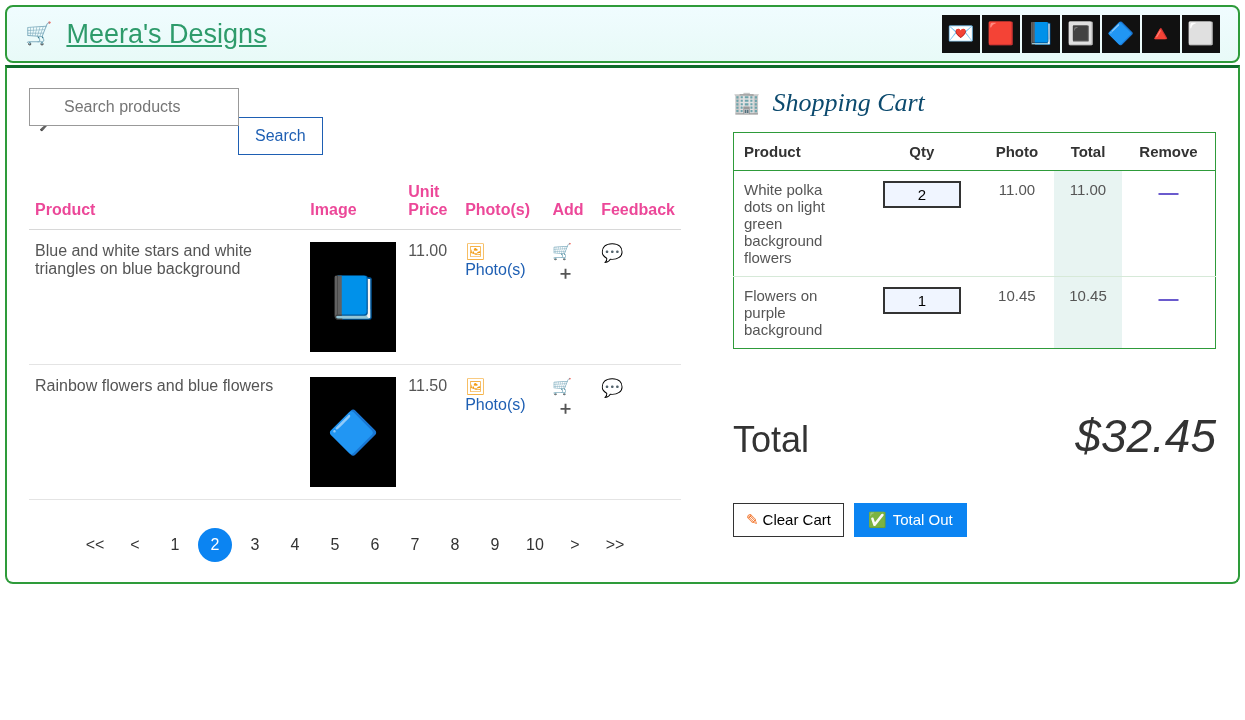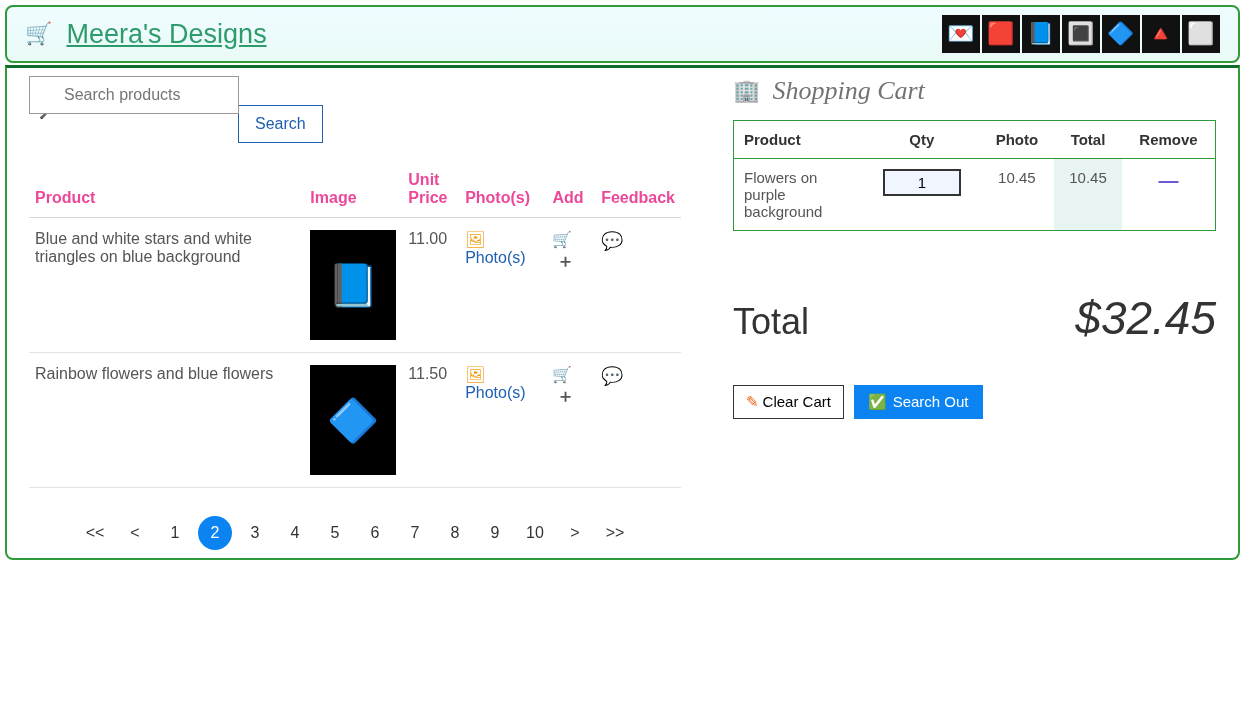--- a/index.html
+++ b/index.html
@@ -37,21 +37,21 @@
     background: #111;
     display: inline-flex;
     align-items: center; justify-content: center;
     font-size: 22px;
   }
   .main-panel {
     border: 2px solid #2e9b3a;
     border-top: 3px solid #0e6b2a;
     border-radius: 0 0 8px 8px;
     margin-top: 2px;
-    padding: 8px 22px;
+    padding: 20px 22px;
     display: flex;
     gap: 52px;
   }
   .left-col { flex: 1.35; }
   .right-col { flex: 1; }
 
   .search-row { display: flex; margin-bottom: 18px; }
   .search-input {
     border: 1px solid #999;
     padding: 9px 10px 9px 34px;
@@ -122,21 +122,21 @@
   .pager .pg.active {
     background: #0b84f2; color: #fff;
   }
 
   .cart-header {
     display: flex; align-items: center; gap: 12px;
     margin-bottom: 14px;
   }
   .cart-title {
     font-family: "Comic Sans MS", cursive;
-    color: #737373;
+    color: #0c4a6e;
     font-size: 26px;
     font-style: italic;
   }
   .cart-ico { font-size: 22px; }
 
   table.cart {
     width: 100%;
     border-collapse: collapse;
     border: 1px solid #2e9b3a;
     font-size: 15px;
@@ -288,32 +288,39 @@
         <tr>
           <th>Product</th>
           <th class="center">Qty</th>
           <th class="center">Photo</th>
           <th class="center">Total</th>
           <th class="center">Remove</th>
         </tr>
       </thead>
       <tbody>
         <tr>
+          <td style="max-width:110px;">White polka dots on light green background flowers</td>
+          <td class="center"><input class="qty-box" value="2" style=""></td>
+          <td class="center">11.00</td>
+          <td class="total-col">11.00</td>
+          <td class="center"><span class="remove-dash">—</span></td>
+        </tr>
+        <tr>
           <td style="max-width:110px;">Flowers on purple background</td>
           <td class="center"><input class="qty-box" value="1" style=""></td>
           <td class="center">10.45</td>
           <td class="total-col">10.45</td>
           <td class="center"><span class="remove-dash">—</span></td>
         </tr>
       </tbody>
     </table>
 
     <div class="grand-total">
       <span>Total</span>
       <span class="amt">$32.45</span>
     </div>
 
     <div class="cart-btns">
       <button class="btn-clear"><span class="pencil">✎</span><span>Clear Cart</span></button>
-      <button class="btn-checkout"><span class="chk">✅</span><span>Search Out</span></button>
+      <button class="btn-checkout"><span class="chk">✅</span><span>Total Out</span></button>
     </div>
   </div>
 </div>
 
 </body></html>

